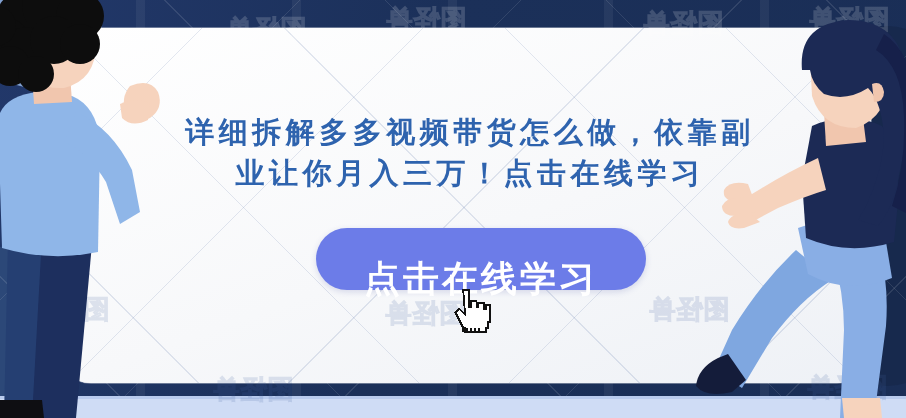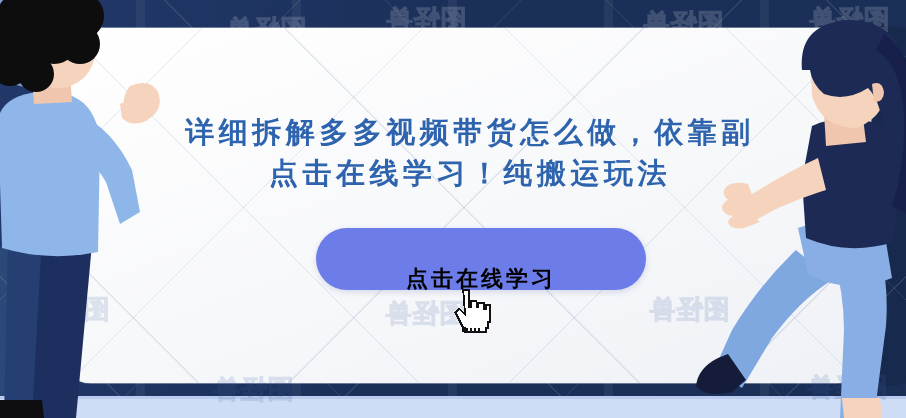--- a/index.html
+++ b/index.html
@@ -110,22 +110,22 @@
     background:#6c7ce8;
     border-radius:31px;
     display:flex;align-items:center;justify-content:center;
     z-index:7;
     cursor:pointer;
     border:none;
     box-shadow:0 2px 6px rgba(60,70,160,.18);
   }
   .cta-label{
     font-family:"DejaVu Sans","Liberation Sans",sans-serif;
-    font-size:22px;font-weight:700;letter-spacing:3px;
-    color:#000000;
+    font-size:36px;font-weight:700;letter-spacing:3px;
+    color:#ffffff;
     line-height:1;
     margin-top:40px;
   }
 
   
   .cursor{
     position:absolute;left:452px;top:288px;width:40px;height:48px;z-index:9;
   }
 
   
@@ -227,21 +227,21 @@
 
       <path d="M126 40 Q122 -6 172 -10 Q222 -10 230 40 Q236 92 224 140 Q218 178 202 196 L182 190 Q206 150 208 108 Q206 72 192 58 Q170 72 148 64 Q136 54 134 40 Z" fill="#1c2a55"></path>
       <path d="M200 20 Q226 36 228 86 Q230 134 216 176 L236 186 Q246 120 240 62 Q232 20 208 4 Z" fill="#16204a"></path>
 
       <path d="M196 54 Q206 50 208 62 Q208 72 198 72 Z" fill="#f1c6ae"></path>
     </svg>
   </div>
 
   <div class="title-wrap">
     <div class="title-line">详细拆解多多视频带货怎么做，依靠副</div>
-    <div class="title-line">点击在线学习！纯搬运玩法</div>
+    <div class="title-line">业让你月入三万！点击在线学习</div>
   </div>
 
   <button class="cta">
     <span class="cta-label">点击在线学习</span>
   </button>
 
   <div class="cursor">
     <svg viewBox="0 0 20 24" width="40" height="48" shape-rendering="crispEdges" aria-hidden="true">
       <g fill="#ffffff" stroke="#111111" stroke-width="1">
         <path d="M8 1 h3 v9 h1 v-3 h3 v3 h1 v-2 h3 v3 h1 v-2 h2 v9 h-1 v3 h-1 v2 h-11 v-2 h-1 l-4 -8 l2 -2 l3 3 Z" transform="translate(-2,0) scale(0.95)"></path>

